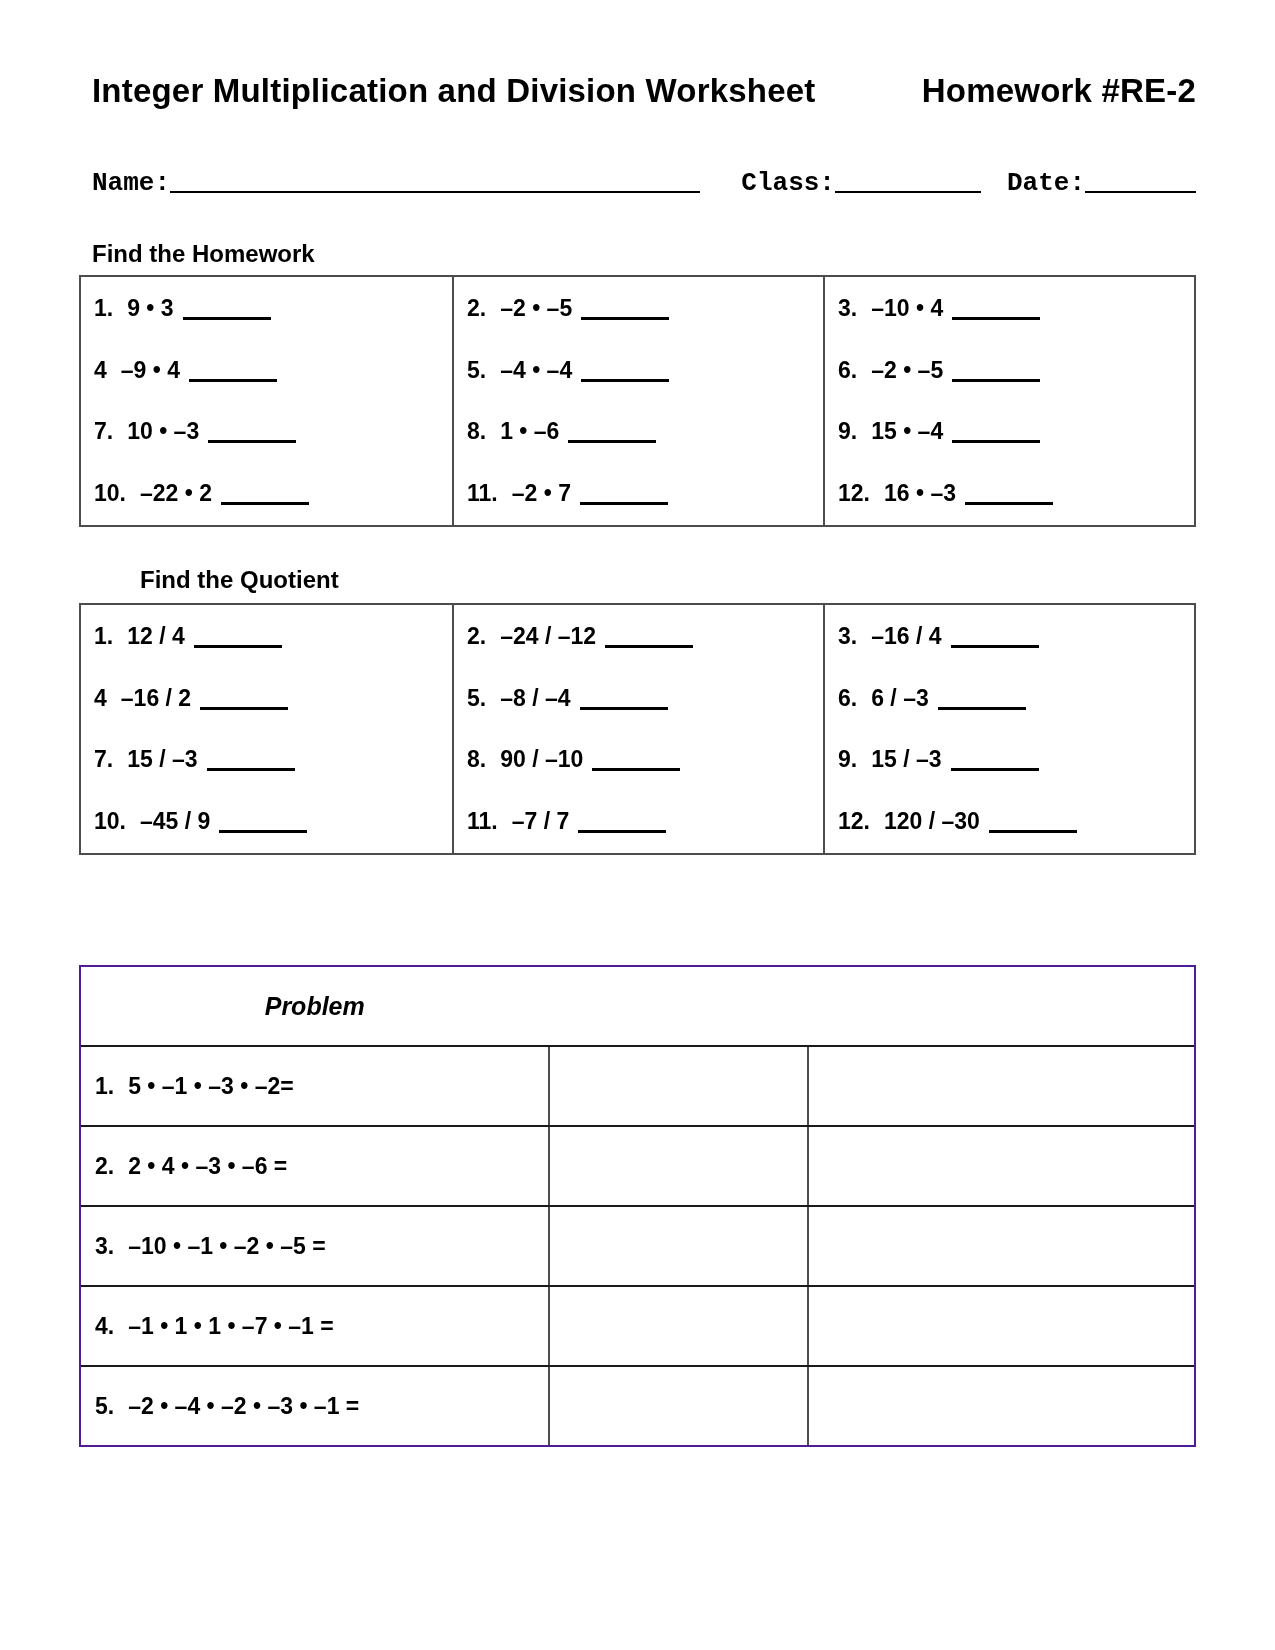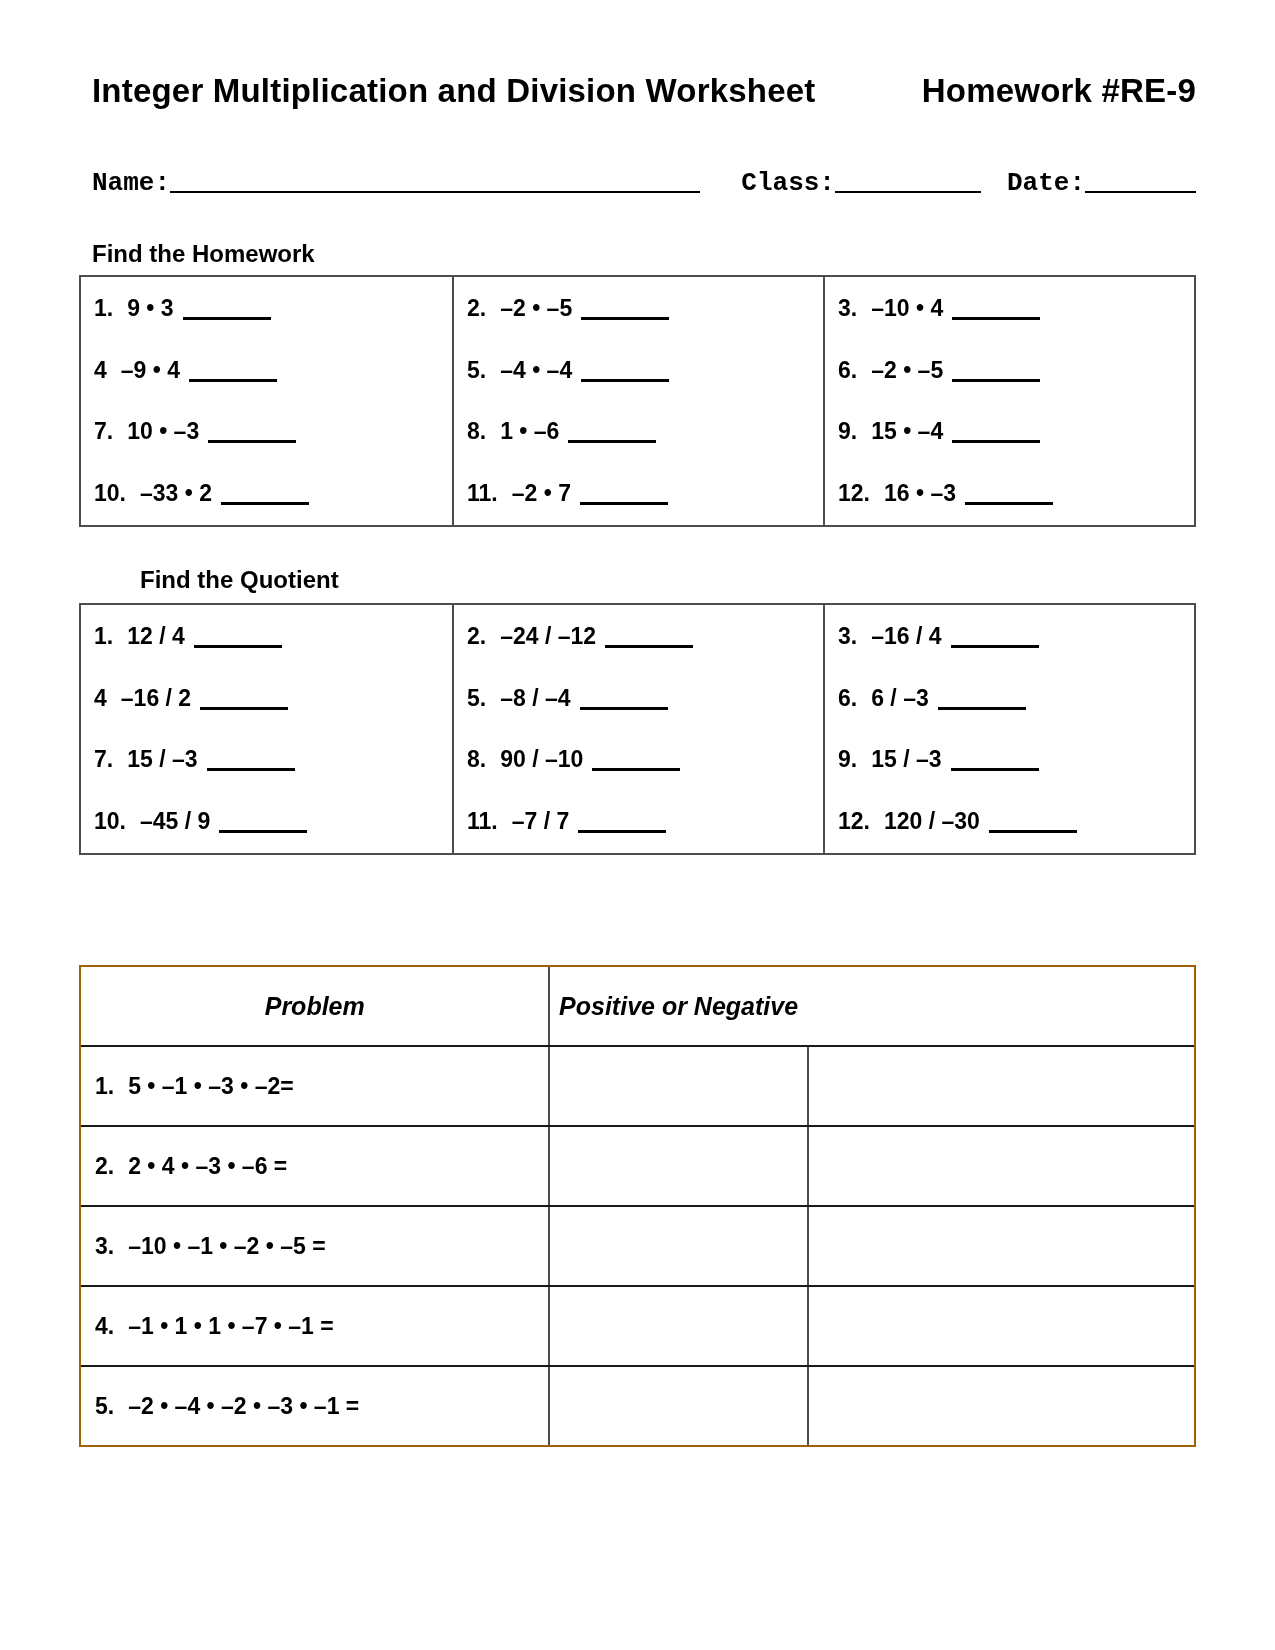--- a/index.html
+++ b/index.html
@@ -50,40 +50,40 @@
   .prob .pn{margin-right:14px;}
   .blank{
     display:inline-block;width:88px;height:0;
     border-bottom:3px solid #000;
     margin-left:9px;transform:translateY(10px);
   }
   
   .ctable{
     position:absolute;left:79px;top:965px;width:1117px;
     box-sizing:border-box;
-    border:2px solid #a16207;
+    border:2px solid #4c1d95;
     background:#fff;
   }
   .crow{display:grid;grid-template-columns:42% 23.2% 34.8%;height:78px;}
   .crow + .crow{border-top:2.5px solid #1a1a1a;}
   .ccell{box-sizing:border-box;display:flex;align-items:center;}
   .ccell + .ccell{border-left:2px solid #4d4d4d;}
   .crow.chead .ccell{justify-content:center;font-size:25px;}
   .it{font-style:italic;}
   .probcell{padding-left:14px;font-size:23px;white-space:nowrap;}
   .probcell .pn{margin-right:14px;}
 </style>
 </head>
 <body>
 
 <div class="sheet">
 
   <div class="title-row">
     <span>Integer Multiplication and Division Worksheet</span>
-    <span>Homework #RE-9</span>
+    <span>Homework #RE-2</span>
   </div>
 
   <div class="info-row">
     <span>Name:</span>
     <span class="uline name"></span>
     <span>Class:</span>
     <span class="uline class"></span>
     <span>Date:</span>
     <span class="uline date"></span>
   </div>
@@ -101,21 +101,21 @@
           <span>–9 • 4</span>
           <span class="blank"></span>
         </div>
       <div class="prob">
           <span class="pn">7.</span>
           <span>10 • –3</span>
           <span class="blank"></span>
         </div>
       <div class="prob">
           <span class="pn">10.</span>
-          <span>–33 • 2</span>
+          <span>–22 • 2</span>
           <span class="blank"></span>
         </div>
     </div>
     <div class="pcol">
       <div class="prob">
           <span class="pn">2.</span>
           <span>–2 • –5</span>
           <span class="blank"></span>
         </div>
       <div class="prob">
@@ -224,21 +224,20 @@
           <span class="pn">12.</span>
           <span>120 / –30</span>
           <span class="blank"></span>
         </div>
     </div>
   </div>
 
   <div class="ctable">
     <div class="crow chead">
       <div class="ccell it">Problem</div>
-      <div class="ccell it">Positive or Negative</div>
     </div>
     <div class="crow">
       <div class="ccell probcell">
           <span class="pn">1.</span>
           <span>5 • –1 • –3 • –2=</span>
         </div>
       <div class="ccell"></div>
       <div class="ccell"></div>
     </div>
     <div class="crow">

